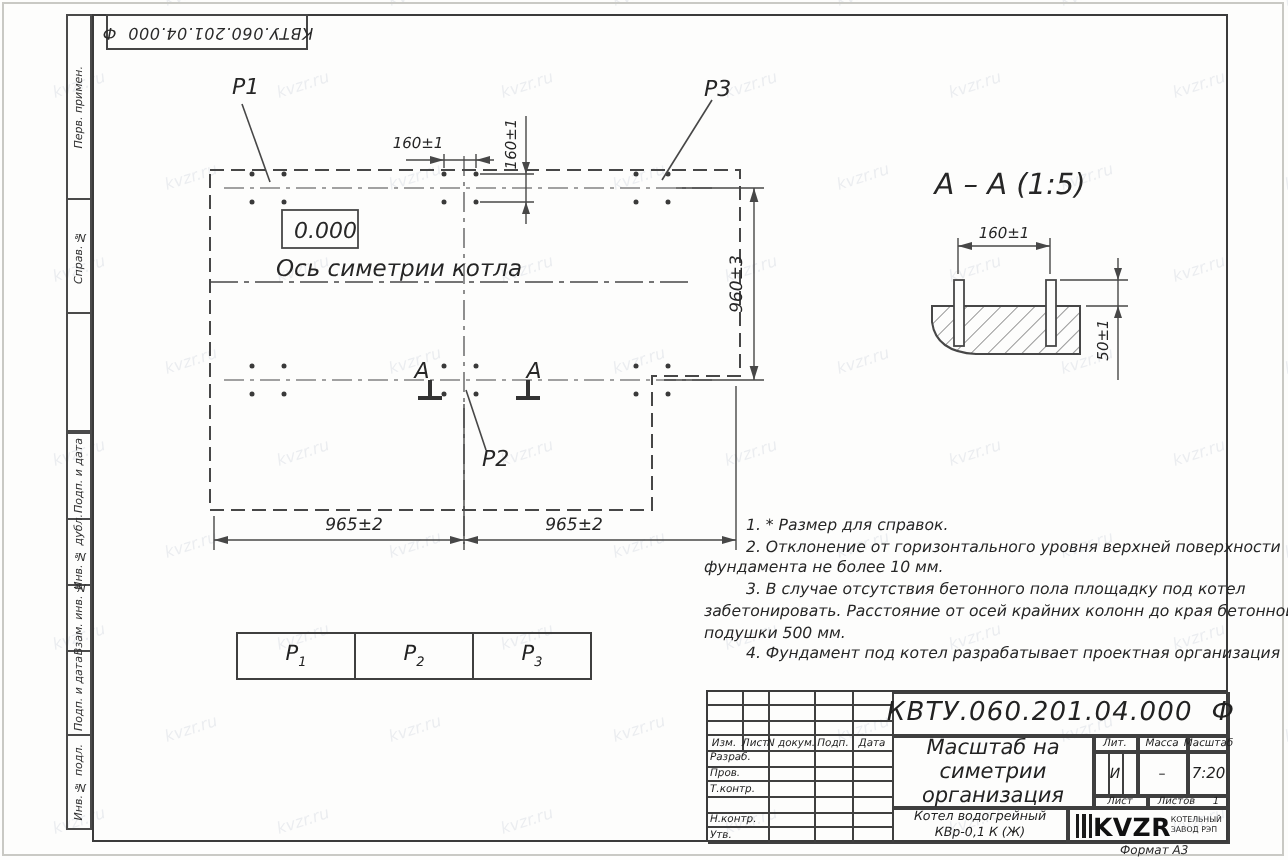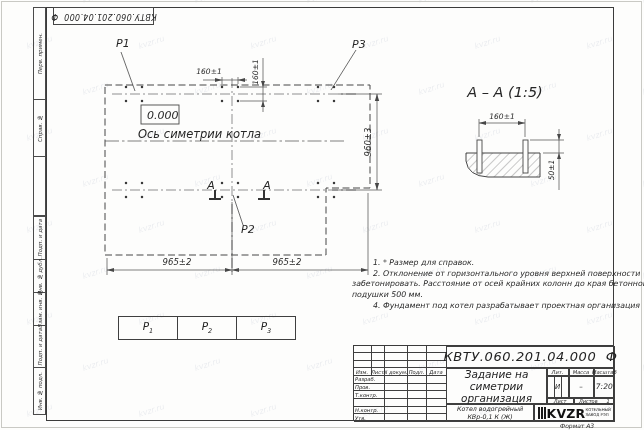--- a/index.html
+++ b/index.html
@@ -283,20 +283,22 @@
   <text x="211" y="189" font-size="11" text-anchor="middle">А</text>
   <text x="267" y="189" font-size="11" text-anchor="middle">А</text>
   <text x="505" y="97" font-size="14.5" text-anchor="middle">А – А  (1:5)</text>
   <text x="502" y="119" font-size="7.5" text-anchor="middle">160±1</text>
   <text x="554" y="170" font-size="7.5" text-anchor="middle" transform="rotate(-90,554,170)">50±1</text>
 </svg>
 
 <div id="notes">
     <div class="note-line num">1. * Размер для справок.</div>
     <div class="note-line num">2. Отклонение от горизонтального уровня верхней поверхности</div>
+    <div class="note-line">фундамента не более 10 мм.</div>
+    <div class="note-line num">3. В случае отсутствия бетонного пола площадку под котел</div>
     <div class="note-line">забетонировать. Расстояние от осей крайних колонн до края бетонной</div>
     <div class="note-line">подушки 500 мм.</div>
     <div class="note-line num">4. Фундамент под котел разрабатывает проектная организация</div>
   </div>
 
 <table class="load-table">
   <tbody>
       <tr>
     <th><span>P</span><sub>1</sub></th>
     <th><span>P</span><sub>2</sub></th>
@@ -347,21 +349,21 @@
       <div class="tb-cell"></div>
       <div class="tb-cell"></div>
       <div class="tb-cell"></div>
       <div class="tb-cell" style="grid-column: span 2;">Утв.</div>
       <div class="tb-cell"></div>
       <div class="tb-cell"></div>
       <div class="tb-cell"></div>
     </div>
   <div class="tb-abs docnum">КВТУ.060.201.04.000  Ф</div>
   <div class="tb-abs task">
-    <div>Задание на</div>
+    <div>Масштаб на</div>
     <div>симетрии</div>
     <div>организация</div>
   </div>
   <div class="tb-abs product">
     <div>Котел водогрейный</div>
     <div>КВр-0,1 К (Ж)</div>
   </div>
   <div class="tb-abs lit-h" style="left:193px;width:22px">Лит.</div>
   <div class="tb-abs lit-h" style="left:215px;width:25px">Масса</div>
   <div class="tb-abs lit-h" style="left:240px;width:21.5px">Масштаб</div>

